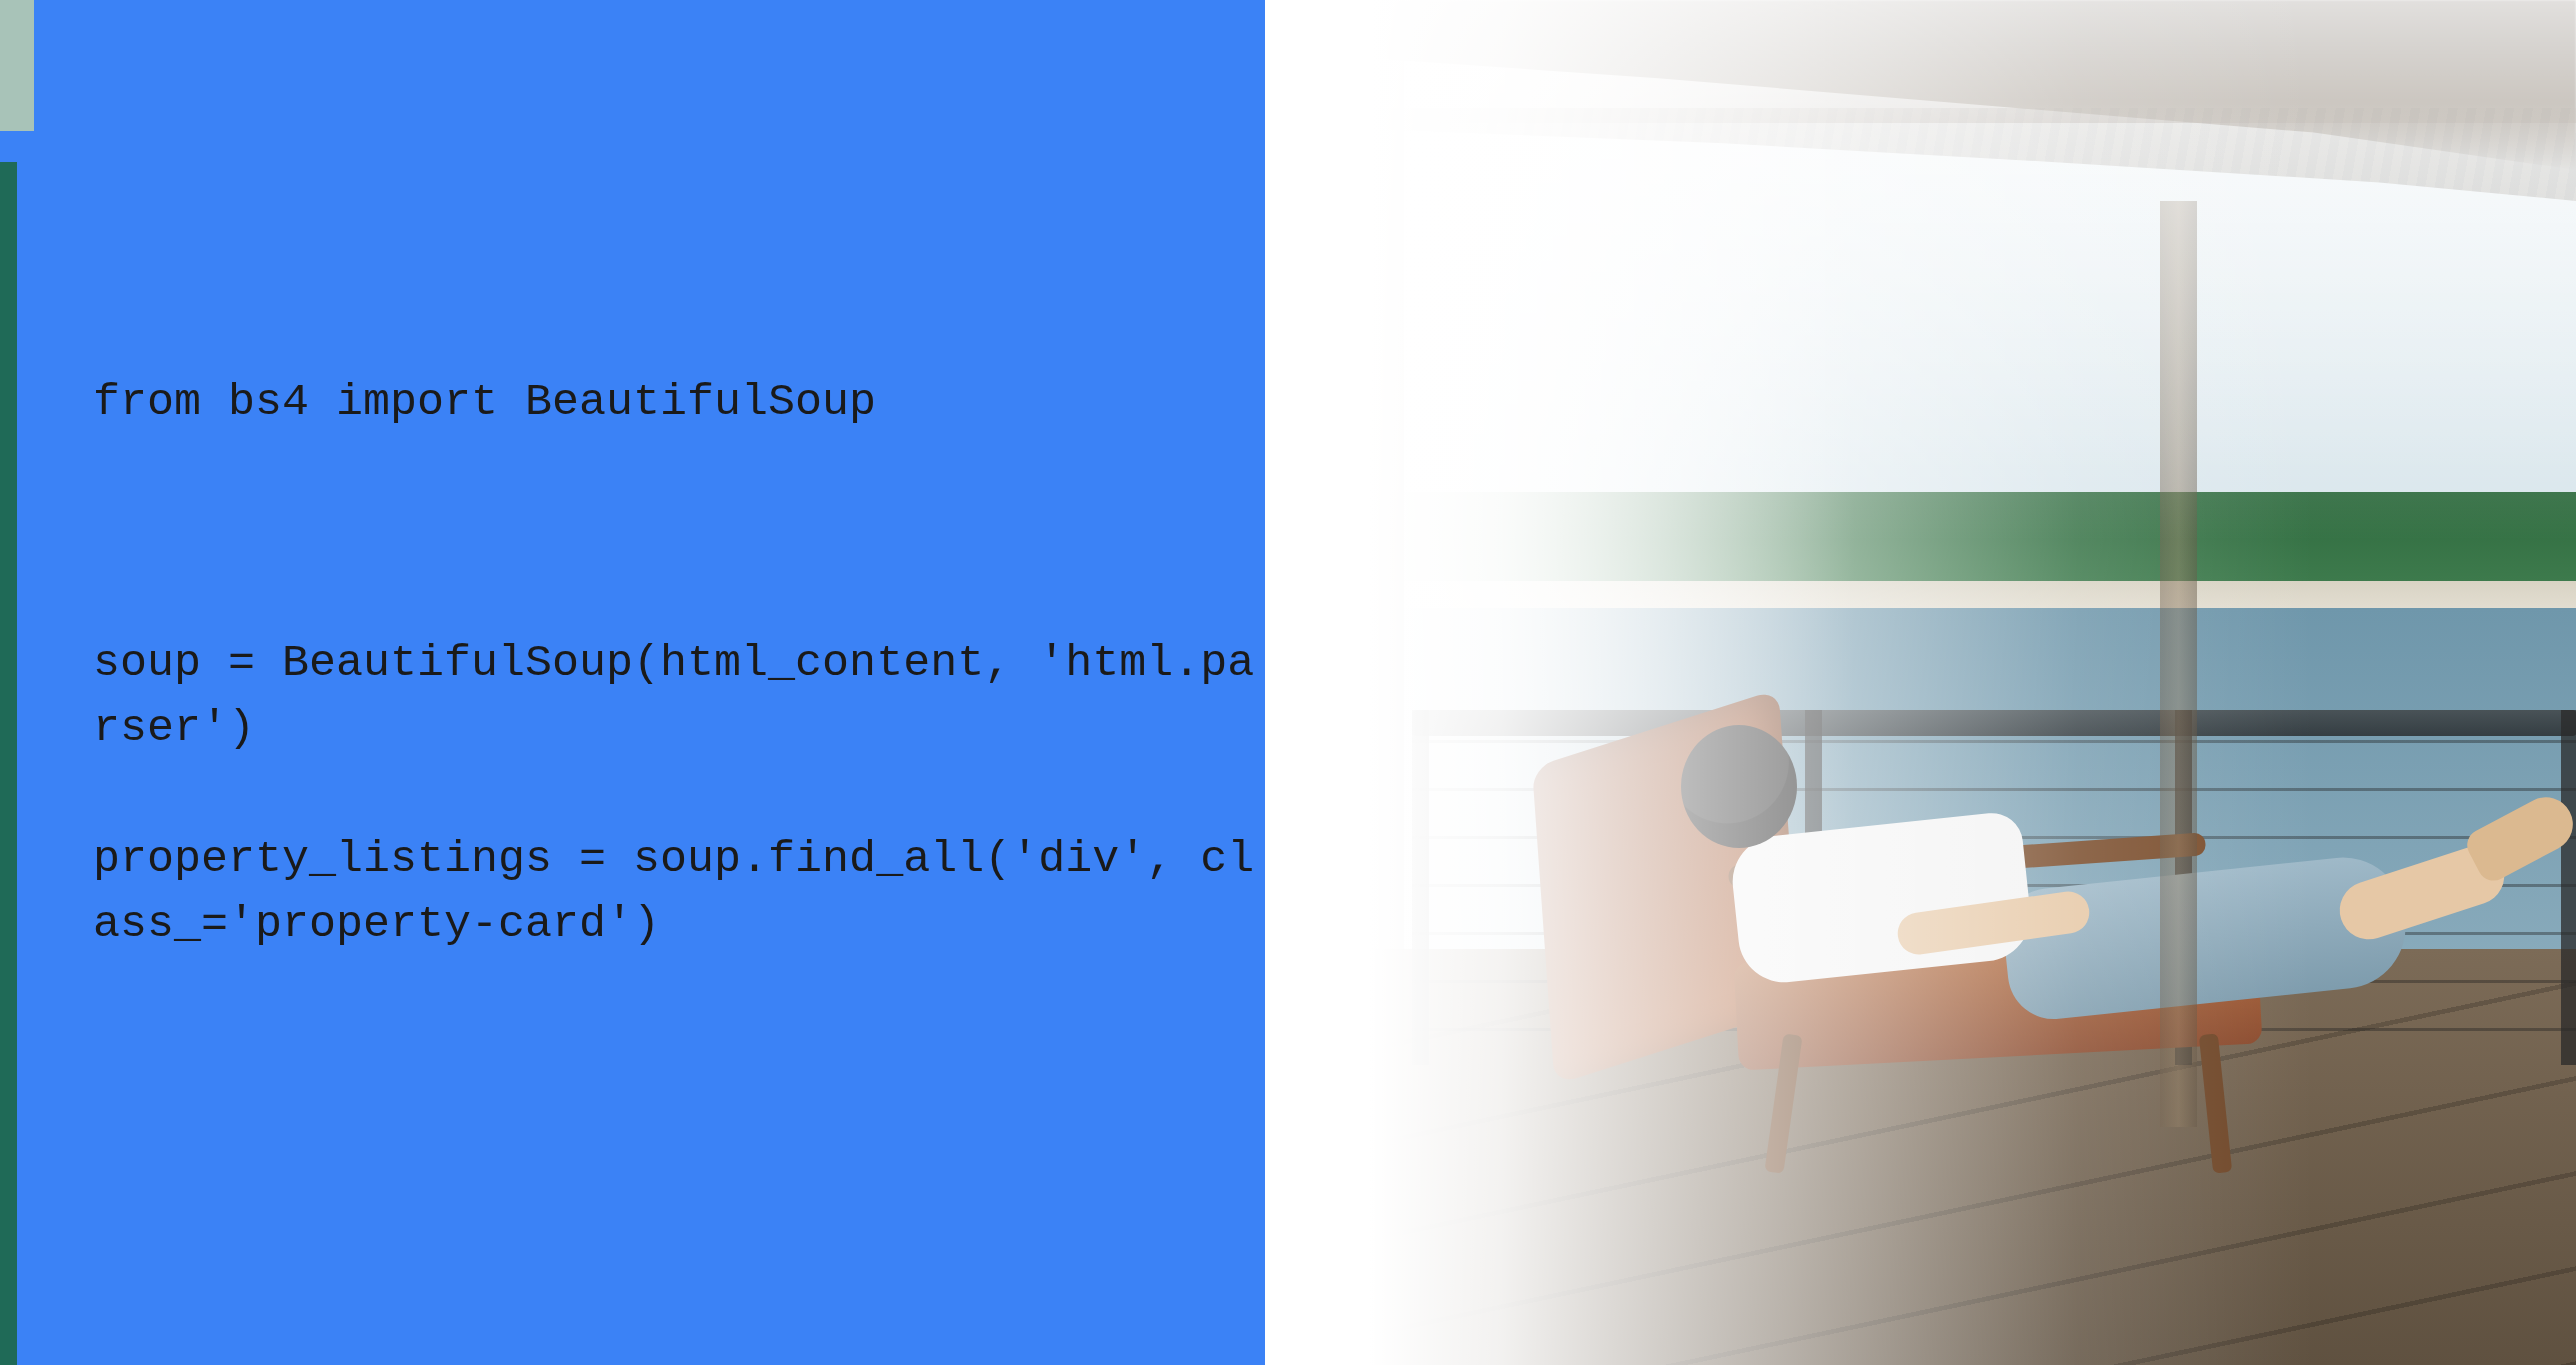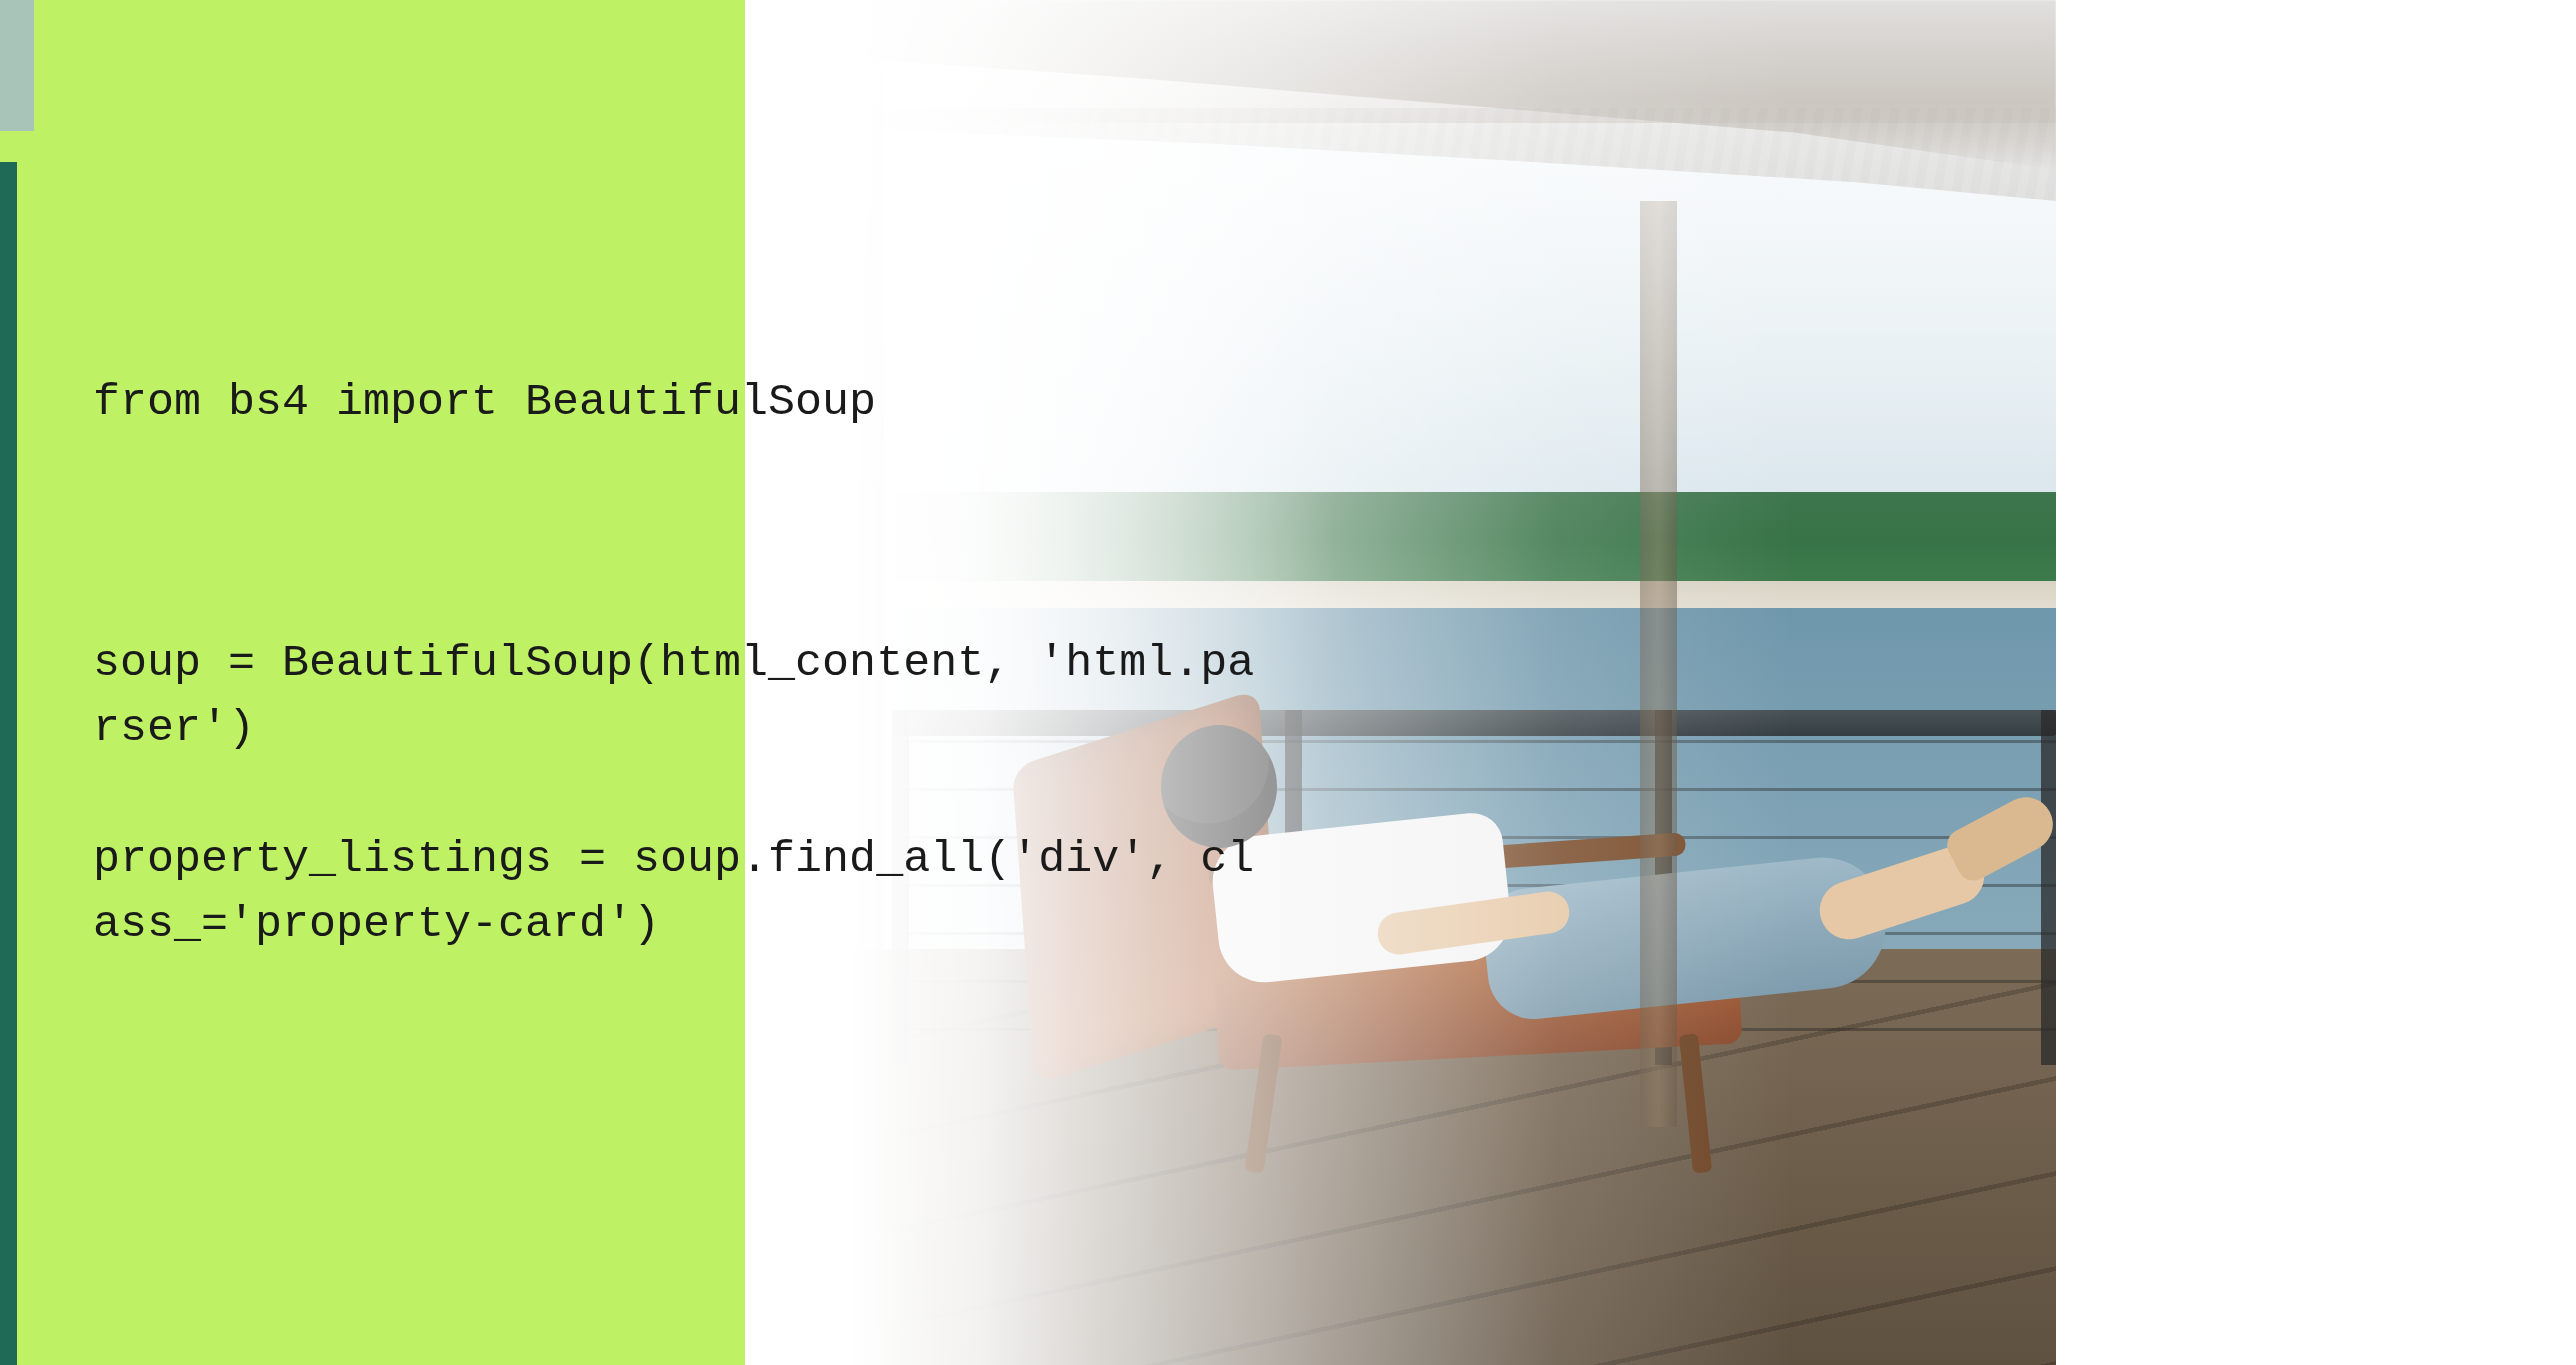--- a/index.html
+++ b/index.html
@@ -6,23 +6,23 @@
     margin: 0;
     padding: 0;
     width: 100%;
     height: 100%;
     overflow: hidden;
     font-family: "Segoe UI", Arial, sans-serif;
     background: #fff;
   }
   .stage {
     position: relative;
-    width: 2056px;
+    width: 2576px;
     height: 1366px;
-    background: #bef264;
+    background: #3b82f6;
     overflow: hidden;
   }
 
   
   .bar-top {
     position: absolute;
     top: 0;
     left: 0;
     width: 34px;
     height: 131px;

